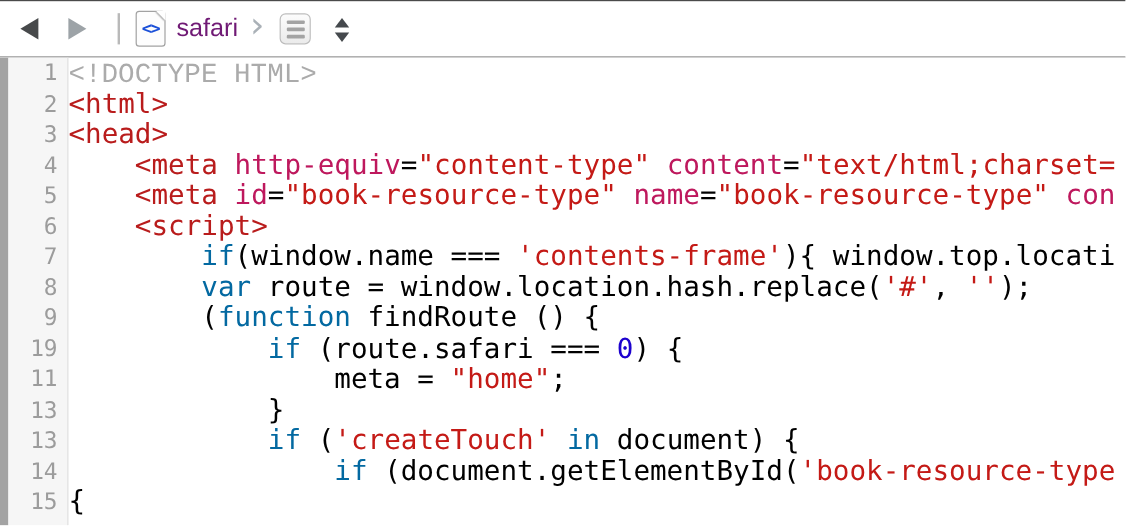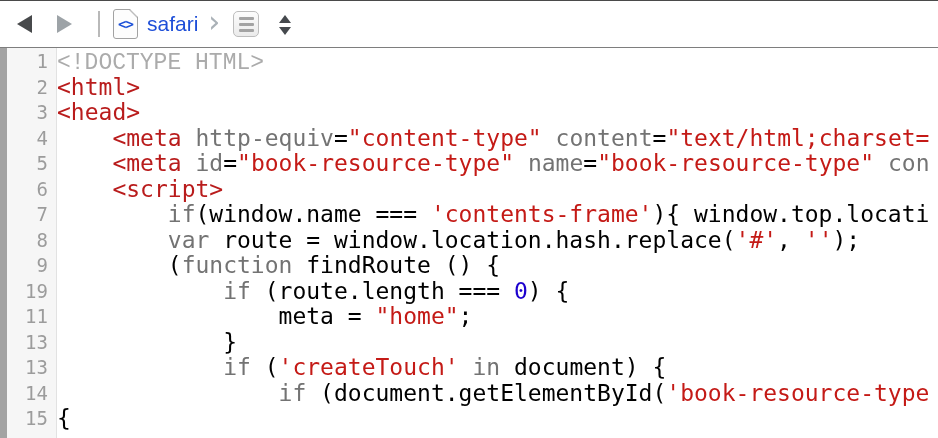--- a/index.html
+++ b/index.html
@@ -37,21 +37,21 @@
   }
   .doc-icon .glyph {
     color: #1b50d8; font-family: "DejaVu Sans Mono", monospace;
     font-weight: bold; font-size: 14px; letter-spacing: -1px;
   }
   .doc-icon .fold {
     position: absolute; top: -1px; right: -1px; width: 0; height: 0;
     border-top: 8px solid #ffffff; border-left: 8px solid transparent;
     border-bottom: 0; filter: drop-shadow(-1px 1px 0 #bdbdbd);
   }
-  .crumb-label { font-size: 21px; color: #1d4ed8; }
+  .crumb-label { font-size: 21px; color: #701a75; }
   .chevron {
     color: #aab1b7; font-size: 30px; line-height: 30px;
     margin: 0 13px 4px 10px; font-family: "DejaVu Sans", sans-serif;
   }
   .list-icon {
     width: 26px; height: 26px; box-sizing: border-box;
     border: 1px solid #bdbdbd; border-radius: 5px;
     background: linear-gradient(#fcfcfc, #ebebeb);
     display: flex; flex-direction: column; align-items: center; justify-content: center;
     gap: 3px; margin-right: 10px;
@@ -78,23 +78,23 @@
     height: 25.5px; line-height: 25.5px; text-align: right; padding-right: 8px;
     color: #9c9c9c; font-family: "DejaVu Sans Mono", monospace; font-size: 19px;
   }
   .code { flex: 1; overflow: hidden; padding-top: 1px; }
   .cl {
     margin: 0; height: 25.5px; line-height: 25.5px; white-space: pre;
     font-family: "DejaVu Sans Mono", monospace; font-size: 23px; color: #000;
   }
   .c-plain { color: #000000; }
   .c-tag   { color: #b91c1c; }
-  .c-kw    { color: #737373; }
+  .c-kw    { color: #0369a1; }
   .c-str   { color: #c41a16; }
-  .c-attr  { color: #737373; margin-top: 19px; }
+  .c-attr  { color: #be185d; margin-top: 19px; }
   .c-num   { color: #1c01ce; }
   .c-gray  { color: #ababab; font-family: Liberation Mono, monospace; }
 </style>
 </head>
 <body>
 
 <div class="app">
 
   <div class="toolbar">
     <span class="tri tri-back"></span>
@@ -148,21 +148,21 @@
     <div class="code">
         <pre class="cl"><span class="c-gray">&lt;!DOCTYPE HTML&gt;</span></pre>
         <pre class="cl"><span class="c-tag">&lt;html&gt;</span></pre>
         <pre class="cl"><span class="c-tag">&lt;head&gt;</span></pre>
         <pre class="cl"><span class="c-plain">    </span><span class="c-tag">&lt;meta</span><span class="c-plain"> </span><span class="c-attr">http-equiv</span><span class="c-plain">=</span><span class="c-str">"content-type"</span><span class="c-plain"> </span><span class="c-attr">content</span><span class="c-plain">=</span><span class="c-str">"text/html;charset=</span></pre>
         <pre class="cl"><span class="c-plain">    </span><span class="c-tag">&lt;meta</span><span class="c-plain"> </span><span class="c-attr">id</span><span class="c-plain">=</span><span class="c-str">"book-resource-type"</span><span class="c-plain"> </span><span class="c-attr">name</span><span class="c-plain">=</span><span class="c-str">"book-resource-type"</span><span class="c-plain"> </span><span class="c-attr">con</span></pre>
         <pre class="cl"><span class="c-plain">    </span><span class="c-tag">&lt;script&gt;</span></pre>
         <pre class="cl"><span class="c-plain">        </span><span class="c-kw">if</span><span class="c-plain">(window.name === </span><span class="c-str">'contents-frame'</span><span class="c-plain">){ window.top.locati</span></pre>
         <pre class="cl"><span class="c-plain">        </span><span class="c-kw">var</span><span class="c-plain"> route = window.location.hash.replace(</span><span class="c-str">'#'</span><span class="c-plain">, </span><span class="c-str">''</span><span class="c-plain">);</span></pre>
         <pre class="cl"><span class="c-plain">        (</span><span class="c-kw">function</span><span class="c-plain"> findRoute () {</span></pre>
-        <pre class="cl"><span class="c-plain">            </span><span class="c-kw">if</span><span class="c-plain"> (route.length === </span><span class="c-num">0</span><span class="c-plain">) {</span></pre>
+        <pre class="cl"><span class="c-plain">            </span><span class="c-kw">if</span><span class="c-plain"> (route.safari === </span><span class="c-num">0</span><span class="c-plain">) {</span></pre>
         <pre class="cl"><span class="c-plain">                meta = </span><span class="c-str">"home"</span><span class="c-plain">;</span></pre>
         <pre class="cl"><span class="c-plain">            }</span></pre>
         <pre class="cl"><span class="c-plain">            </span><span class="c-kw">if</span><span class="c-plain"> (</span><span class="c-str">'createTouch'</span><span class="c-plain"> </span><span class="c-kw">in</span><span class="c-plain"> document) {</span></pre>
         <pre class="cl"><span class="c-plain">                </span><span class="c-kw">if</span><span class="c-plain"> (document.getElementById(</span><span class="c-str">'book-resource-type</span></pre>
         <pre class="cl"><span class="c-plain">{</span></pre>
       </div>
   </div>
 
 </div>
 

